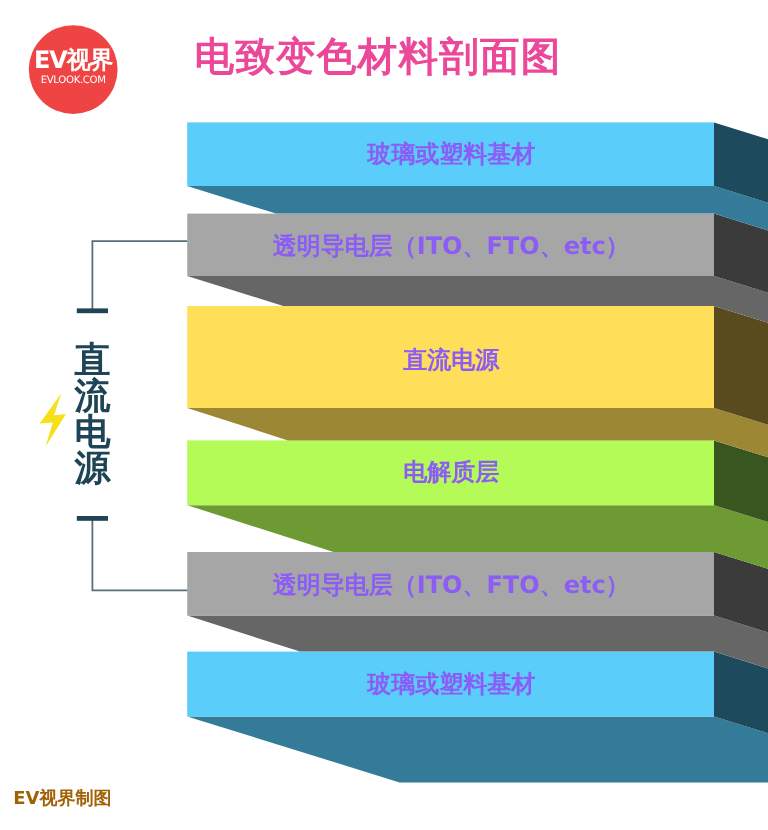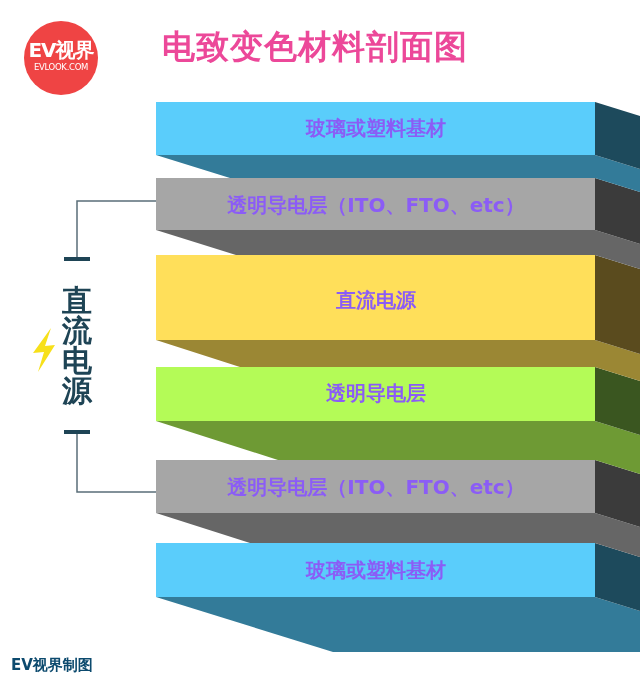--- a/index.html
+++ b/index.html
@@ -7,21 +7,21 @@
          font-family: "DejaVu Sans", "Liberation Sans", sans-serif; }
   .logo { position:absolute; left:24px; top:21px; width:74px; height:74px; border-radius:50%;
           background:#ef4444; color:#fff; text-align:center; }
   .logo .l1 { position:absolute; left:0; right:0; top:18px; font-size:20px; font-weight:bold; letter-spacing:-1px; line-height:22px; }
   .logo .l2 { position:absolute; left:0; right:0; top:41px; font-size:8.5px; font-weight:normal; line-height:10px; letter-spacing:-0.3px; }
   .title { position:absolute; left:162px; top:22px; font-size:33px; font-weight:bold; color:#ec4899; letter-spacing:1px; line-height:50px; }
   svg.stack { position:absolute; left:0; top:0; }
   .label { position:absolute; left:156px; width:440px; text-align:center; font-weight:bold; color:#8b5cf6; font-size:20px; }
   .power-label { position:absolute; left:62px; top:286px; width:30px; font-size:30px; font-weight:bold; color:#1e4455;
                  line-height:30px; text-align:center; }
-  .footer { position:absolute; left:11px; top:656px; font-size:15px; font-weight:bold; color:#0c4a6e; }
+  .footer { position:absolute; left:11px; top:656px; font-size:15px; font-weight:bold; color:#a16207; }
 </style>
 </head>
 <body>
 
 <div class="logo">
   <div class="l1">EV视界</div>
   <div class="l2">EVLOOK.COM</div>
 </div>
 
 <div class="title">电致变色材料剖面图</div>
@@ -72,19 +72,19 @@
     <rect x="64" y="257" width="26" height="4"></rect>
     <rect x="64" y="430" width="26" height="4"></rect>
   </g>
 
   <polygon points="51,328 33,353 44,352 38,372 55,345 45,346" fill="#f7e01a"></polygon>
 </svg>
 
 <div class="label" style="top:115px;">玻璃或塑料基材</div>
 <div class="label" style="top:192px;">透明导电层（ITO、FTO、etc）</div>
 <div class="label" style="top:287px;">直流电源</div>
-<div class="label" style="top:380px;">透明导电层</div>
+<div class="label" style="top:380px;">电解质层</div>
 <div class="label" style="top:474px;">透明导电层（ITO、FTO、etc）</div>
 <div class="label" style="top:557px;">玻璃或塑料基材</div>
 
 <div class="power-label">直流电源</div>
 
 <div class="footer">EV视界制图</div>
 
 </body></html>

